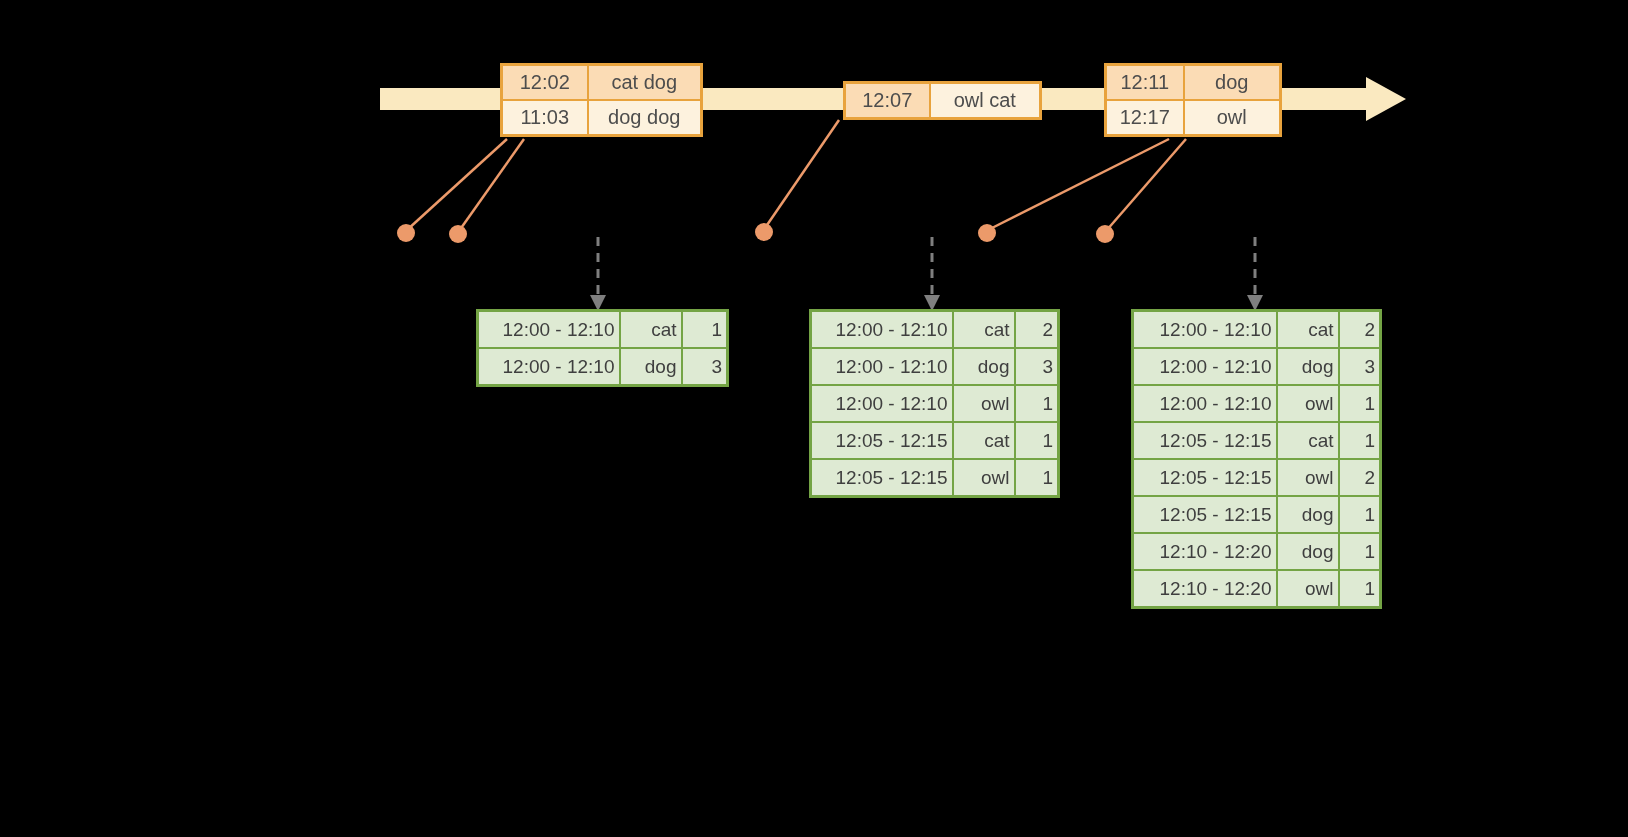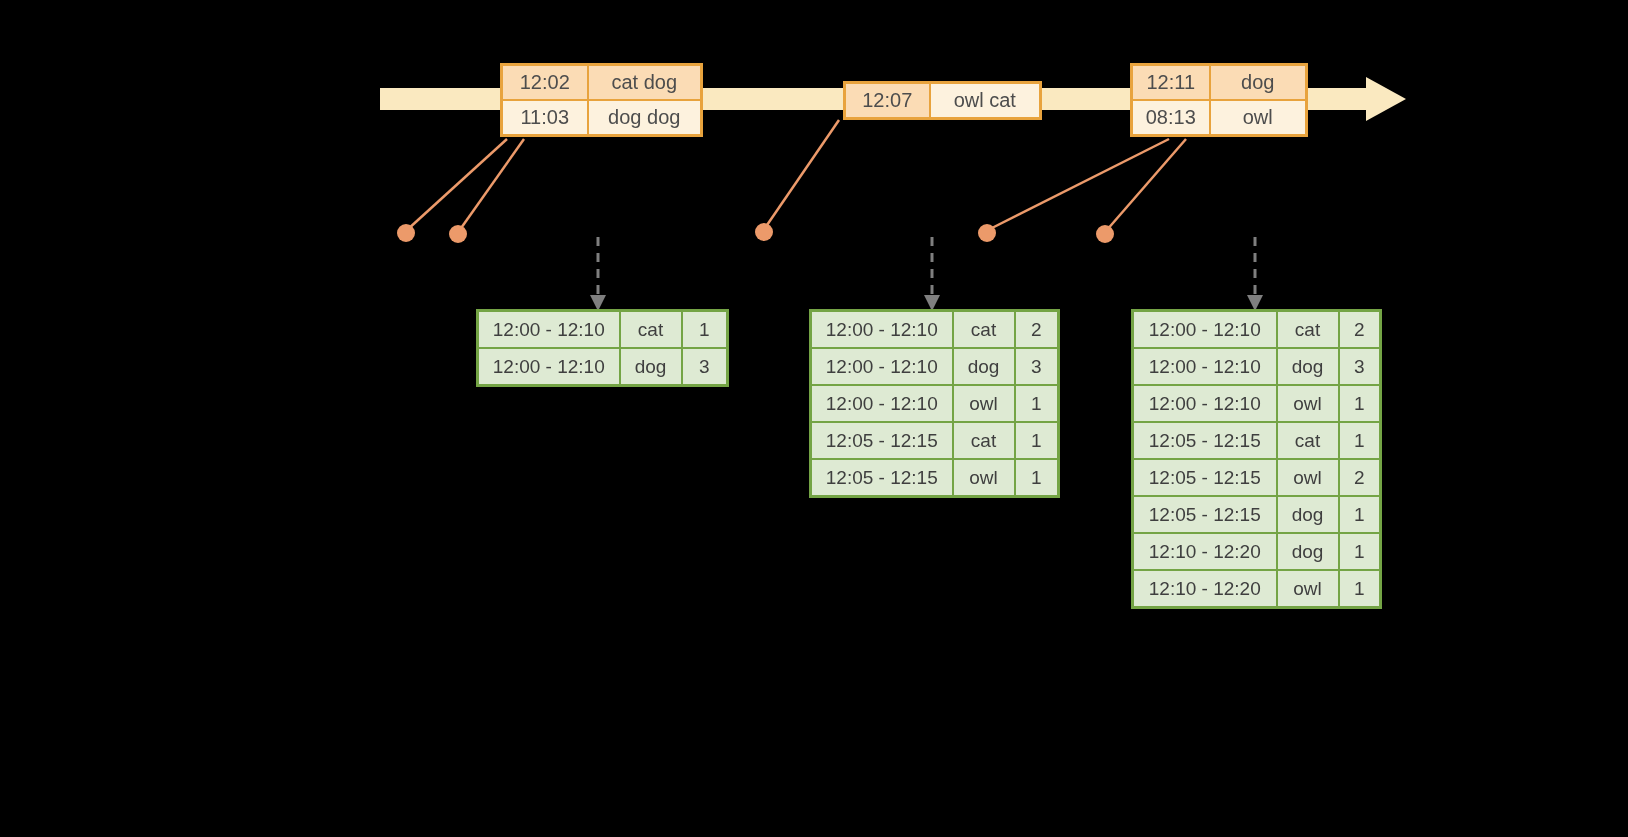--- a/index.html
+++ b/index.html
@@ -43,21 +43,21 @@
   }
   .cell-peach { background: #FBDCB5; }
   .cell-cream { background: #FDF2DE; }
   
   .gtable {
     border: 3px solid #74A445;
   }
   .gtable td {
     border: 2px solid #74A445;
     height: 35px;
-    text-align: center;
+    text-align: right;
     vertical-align: middle;
     font-size: 19px;
     color: #3F3F3F;
     background: #DEEAD3;
     padding: 0 4px;
     overflow: hidden;
     white-space: nowrap;
   }
 </style>
 </head>
@@ -126,32 +126,32 @@
         <col style="width:111px">
       </colgroup>
     <tbody>
       <tr>
         <td class="cell-peach">12:07</td>
         <td class="cell-cream">owl cat</td>
       </tr>
     </tbody>
   </table>
 
-  <table class="etable" style="left:1130px; top:63px;">
+  <table class="etable" style="left:1104px; top:63px;">
     <colgroup>
         <col style="width:78px">
         <col style="width:97px">
       </colgroup>
     <tbody>
       <tr>
         <td class="cell-peach">12:11</td>
         <td class="cell-peach">dog</td>
       </tr>
       <tr>
-        <td class="cell-cream">08:13</td>
+        <td class="cell-cream">12:17</td>
         <td class="cell-cream">owl</td>
       </tr>
     </tbody>
   </table>
 
   <table class="gtable" style="left:476px; top:309px;">
     <colgroup>
         <col style="width:142px">
         <col style="width:62px">
         <col style="width:46px">

